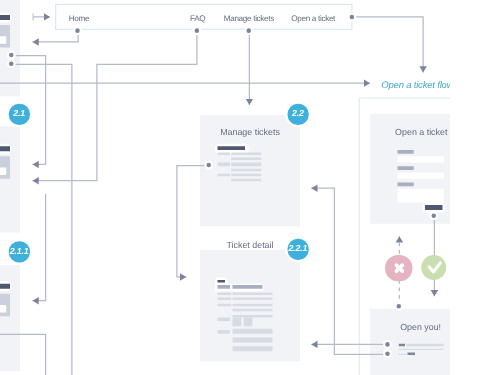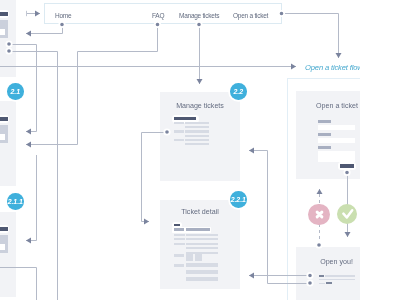--- a/index.html
+++ b/index.html
@@ -136,21 +136,21 @@
   <div class="bar" style="left:173.5px;top:138.8px;width:10px;height:2.2px;"></div>
   <div class="bar" style="left:185.3px;top:122px;width:24px;height:2.2px;"></div>
   <div class="bar" style="left:185.3px;top:126.2px;width:24px;height:2.2px;"></div>
   <div class="bar" style="left:185.3px;top:130.4px;width:24px;height:2.2px;"></div>
   <div class="bar" style="left:185.3px;top:134.6px;width:24px;height:2.2px;"></div>
   <div class="bar" style="left:185.3px;top:138.8px;width:24px;height:2.2px;"></div>
   <div class="bar" style="left:185.3px;top:143.0px;width:24px;height:2.2px;"></div>
   <div class="badge" style="left:230px;top:83px;">2.2</div>
 
   <div class="card" style="left:160px;top:200px;width:80px;height:89px;"></div>
-  <div class="card-title" style="left:160px;top:192px;width:80px;margin-top:16px;">Ticket detail</div>
+  <div class="card-title" style="left:160px;top:192px;width:80px;">Ticket detail</div>
   <div class="whitewrap" style="left:171.5px;top:222px;width:10px;height:6px;"></div>
   <div class="bar dk" style="left:173.5px;top:223.5px;width:6px;height:2.5px;"></div>
 
   <div class="whitewrap" style="left:171.5px;top:227px;width:14px;height:5.5px;border-radius:1px;"></div>
   <div class="bar md" style="left:173.5px;top:228px;width:11.5px;height:3.2px;"></div>
   <div class="whitewrap" style="left:184px;top:227px;width:27px;height:5.5px;border-radius:1px;"></div>
   <div class="bar md" style="left:185.5px;top:228px;width:24px;height:3.2px;"></div>
   <div class="bar" style="left:173.5px;top:233.5px;width:11.5px;height:2.2px;"></div>
   <div class="bar" style="left:173.5px;top:238px;width:11.5px;height:2.2px;"></div>
   <div class="bar" style="left:173.5px;top:242.5px;width:11.5px;height:2.2px;"></div>

